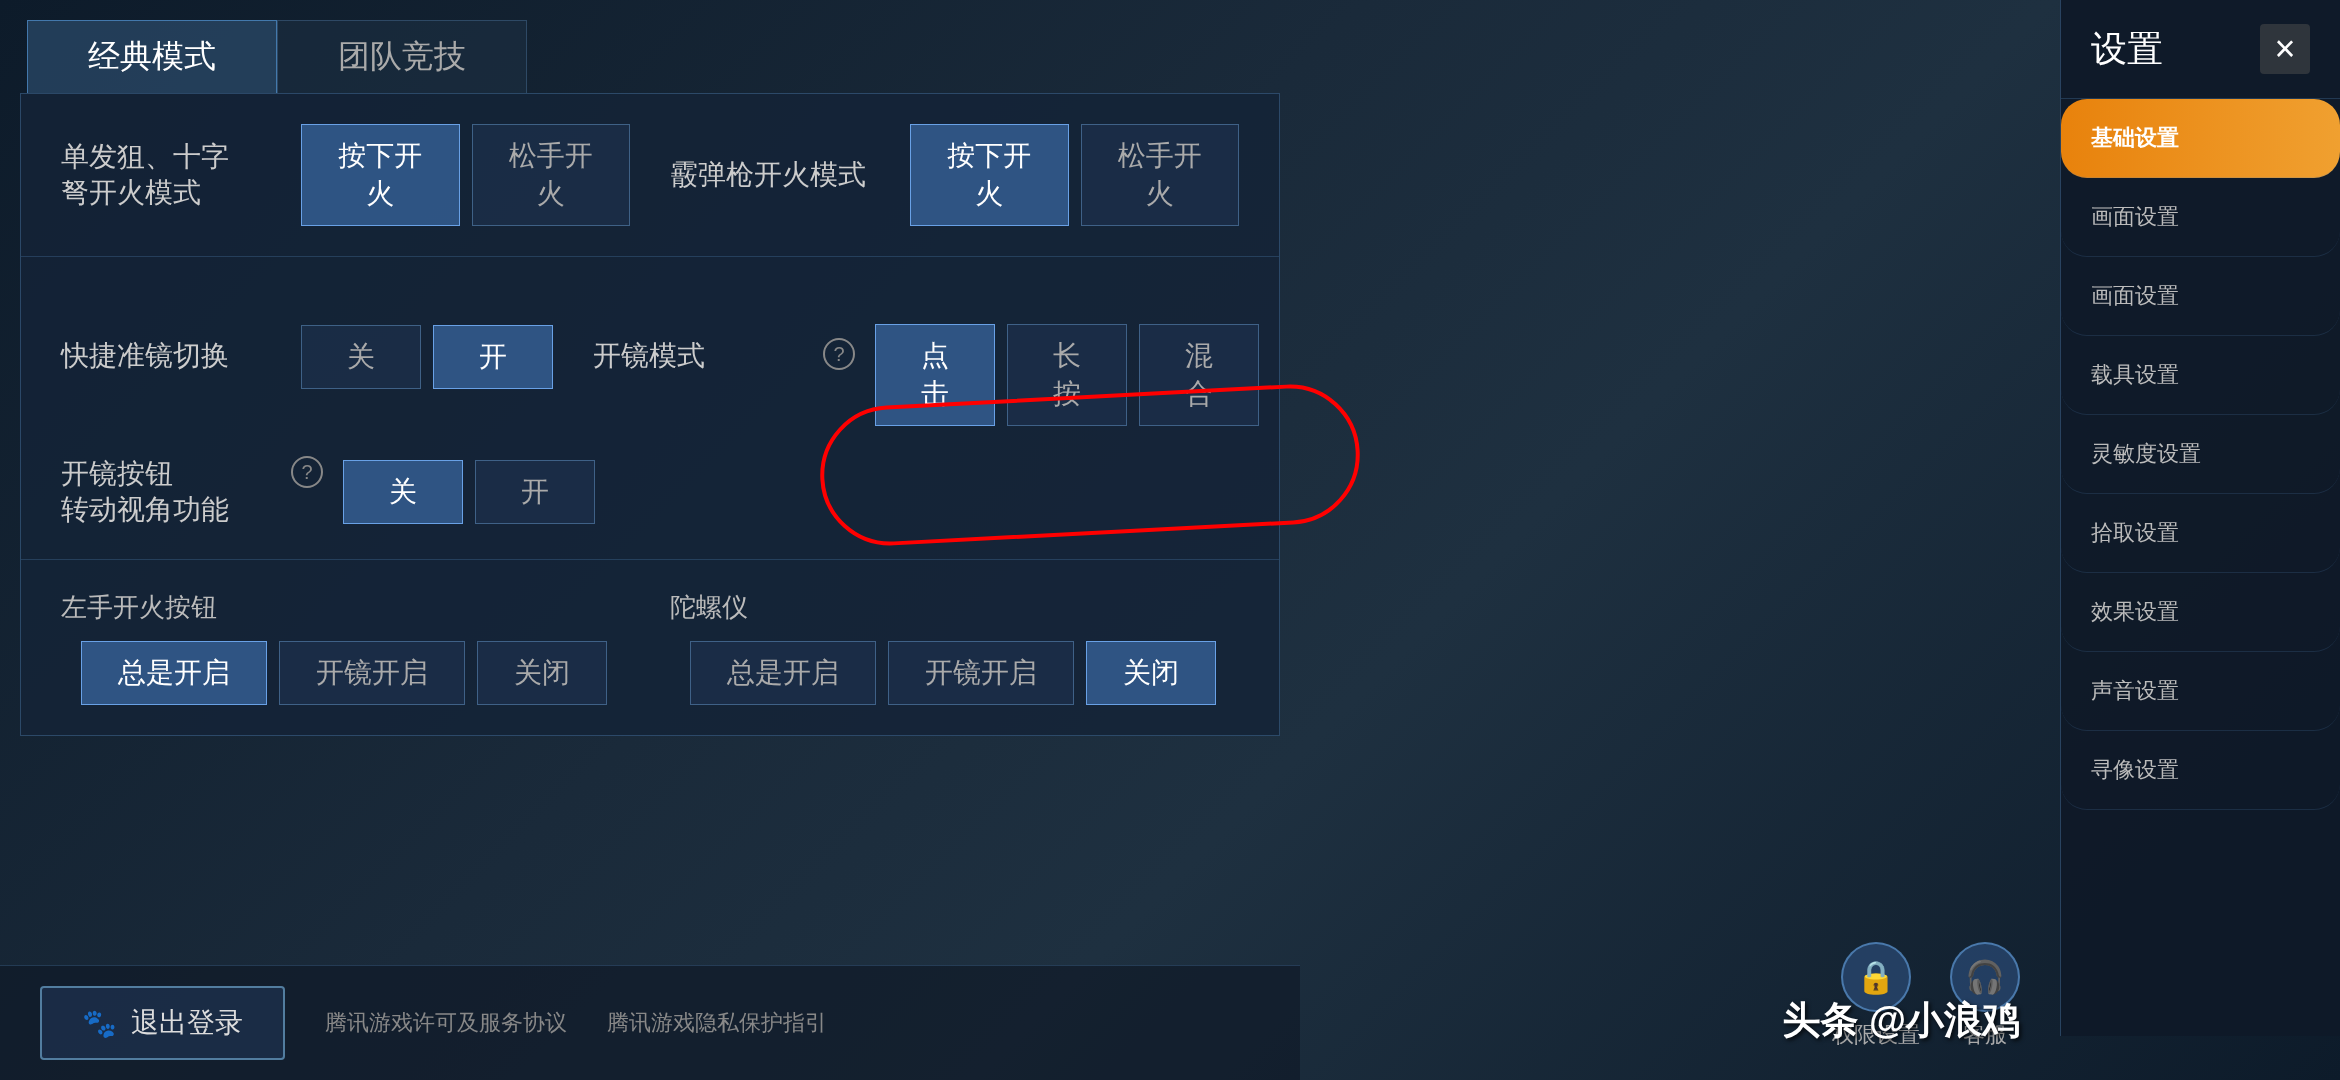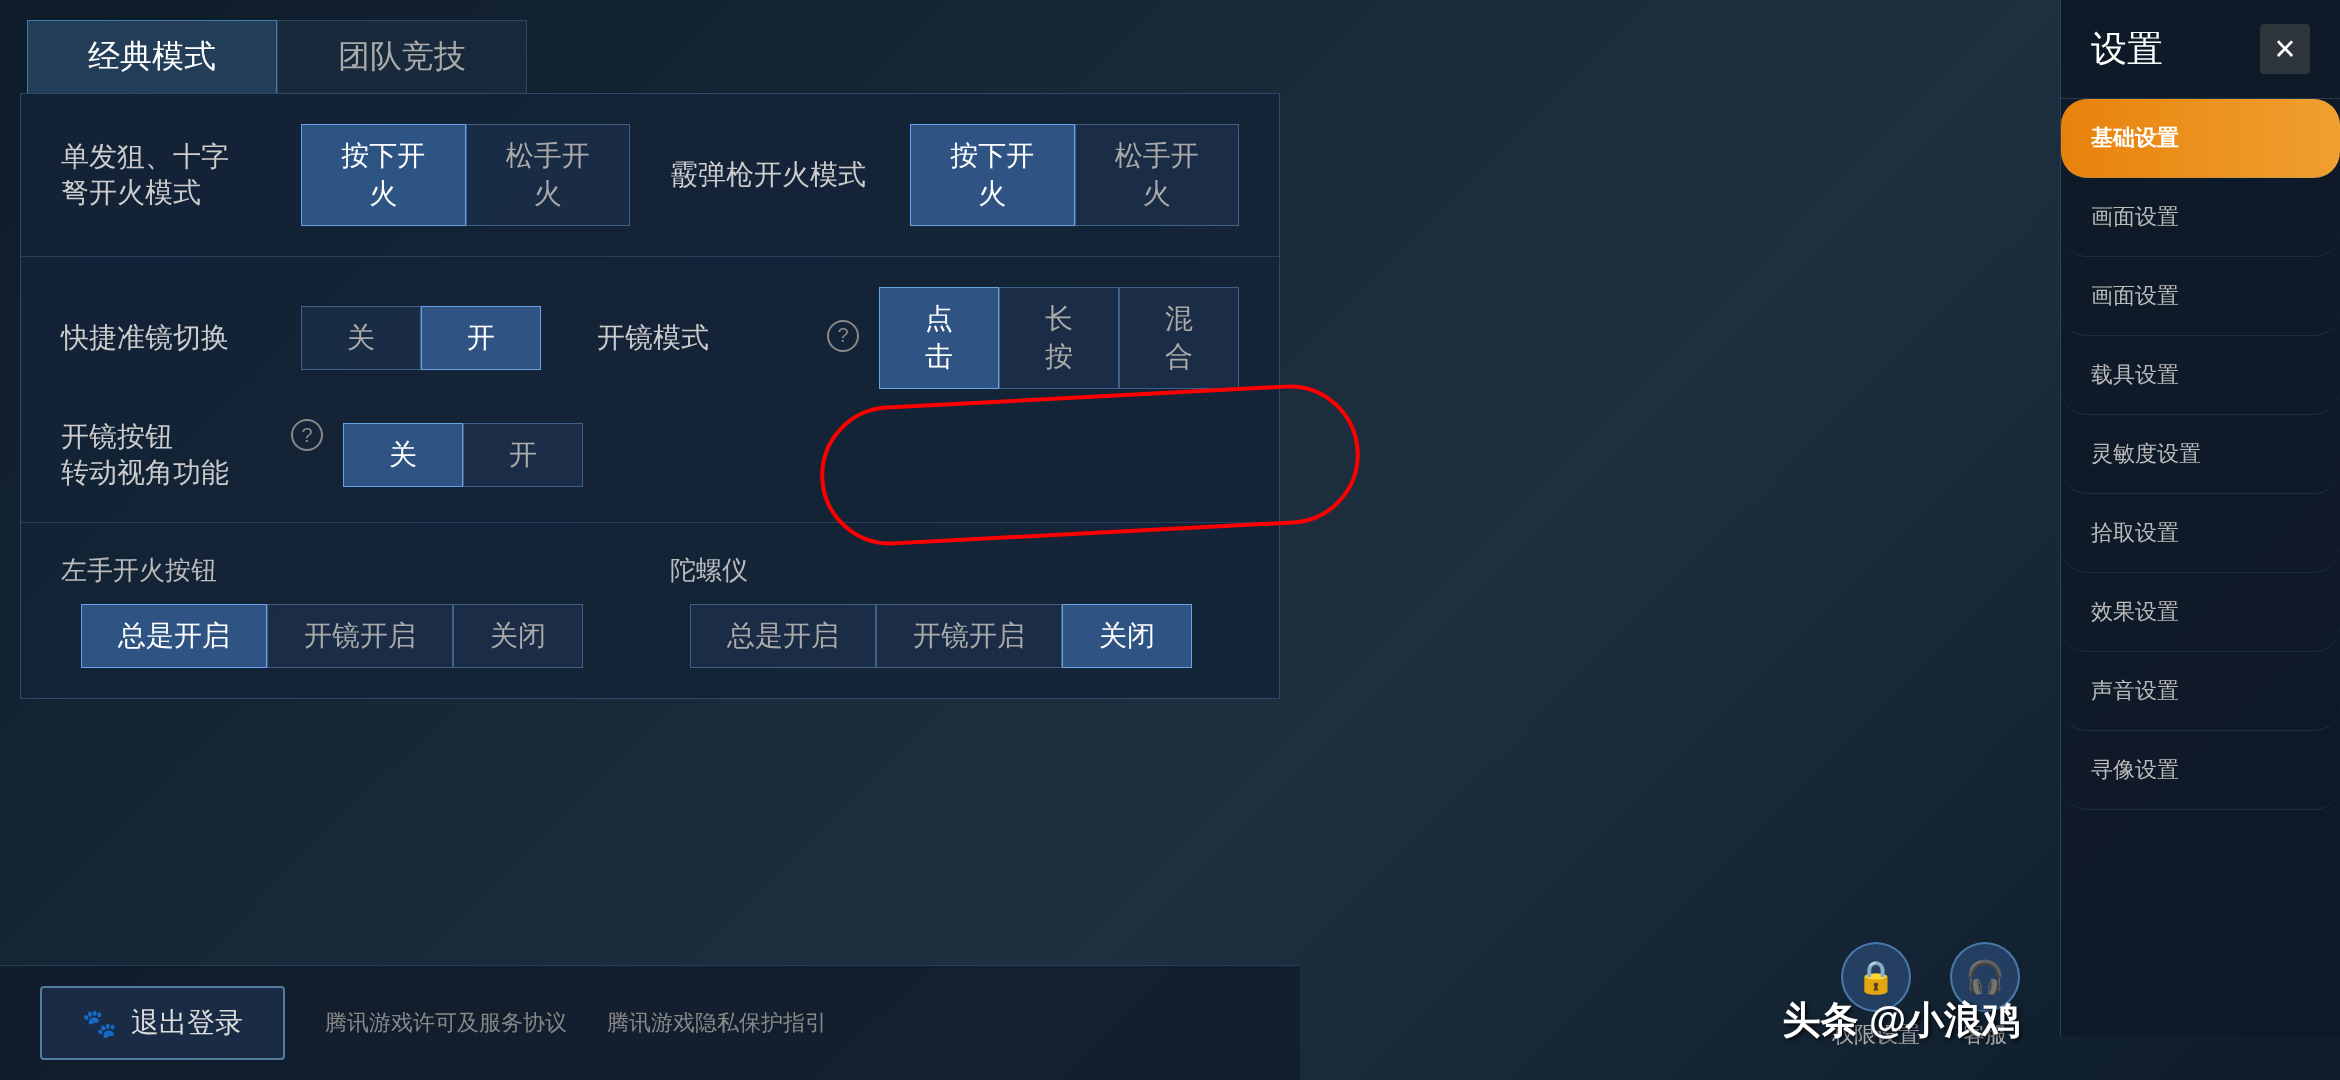--- a/index.html
+++ b/index.html
@@ -72,21 +72,21 @@
 
     .setting-label {
       font-size: 28px;
       color: #ccc;
       min-width: 220px;
       line-height: 1.3;
     }
 
     .btn-group {
       display: flex;
-      gap: 0;
+      gap: 12px;
       margin-left: 20px;
       justify-content: space-between;
     }
 
     .btn {
       padding: 12px 36px;
       font-size: 28px;
       color: #aaa;
       background: rgba(30,50,80,0.6);
       border: 1px solid rgba(100,150,200,0.5);
@@ -330,21 +330,21 @@
           <div class="btn-group">
             <div class="btn">关</div>
             <div class="btn active">开</div>
           </div>
         </div>
         <div class="half">
           <div class="mode-label-group">
             <div class="setting-label">开镜模式</div>
             <span class="qmark">?</span>
           </div>
-          <div class="btn-group" style="margin-left:20px;">
+          <div class="btn-group" style="margin-left:20px;margin-top:37px;">
             <div class="btn active">点击</div>
             <div class="btn">长按</div>
             <div class="btn">混合</div>
           </div>
         </div>
       </div>
 
       <div class="split-row">
         <div class="half" style="position:relative;">
           <div class="mode-label-group">

